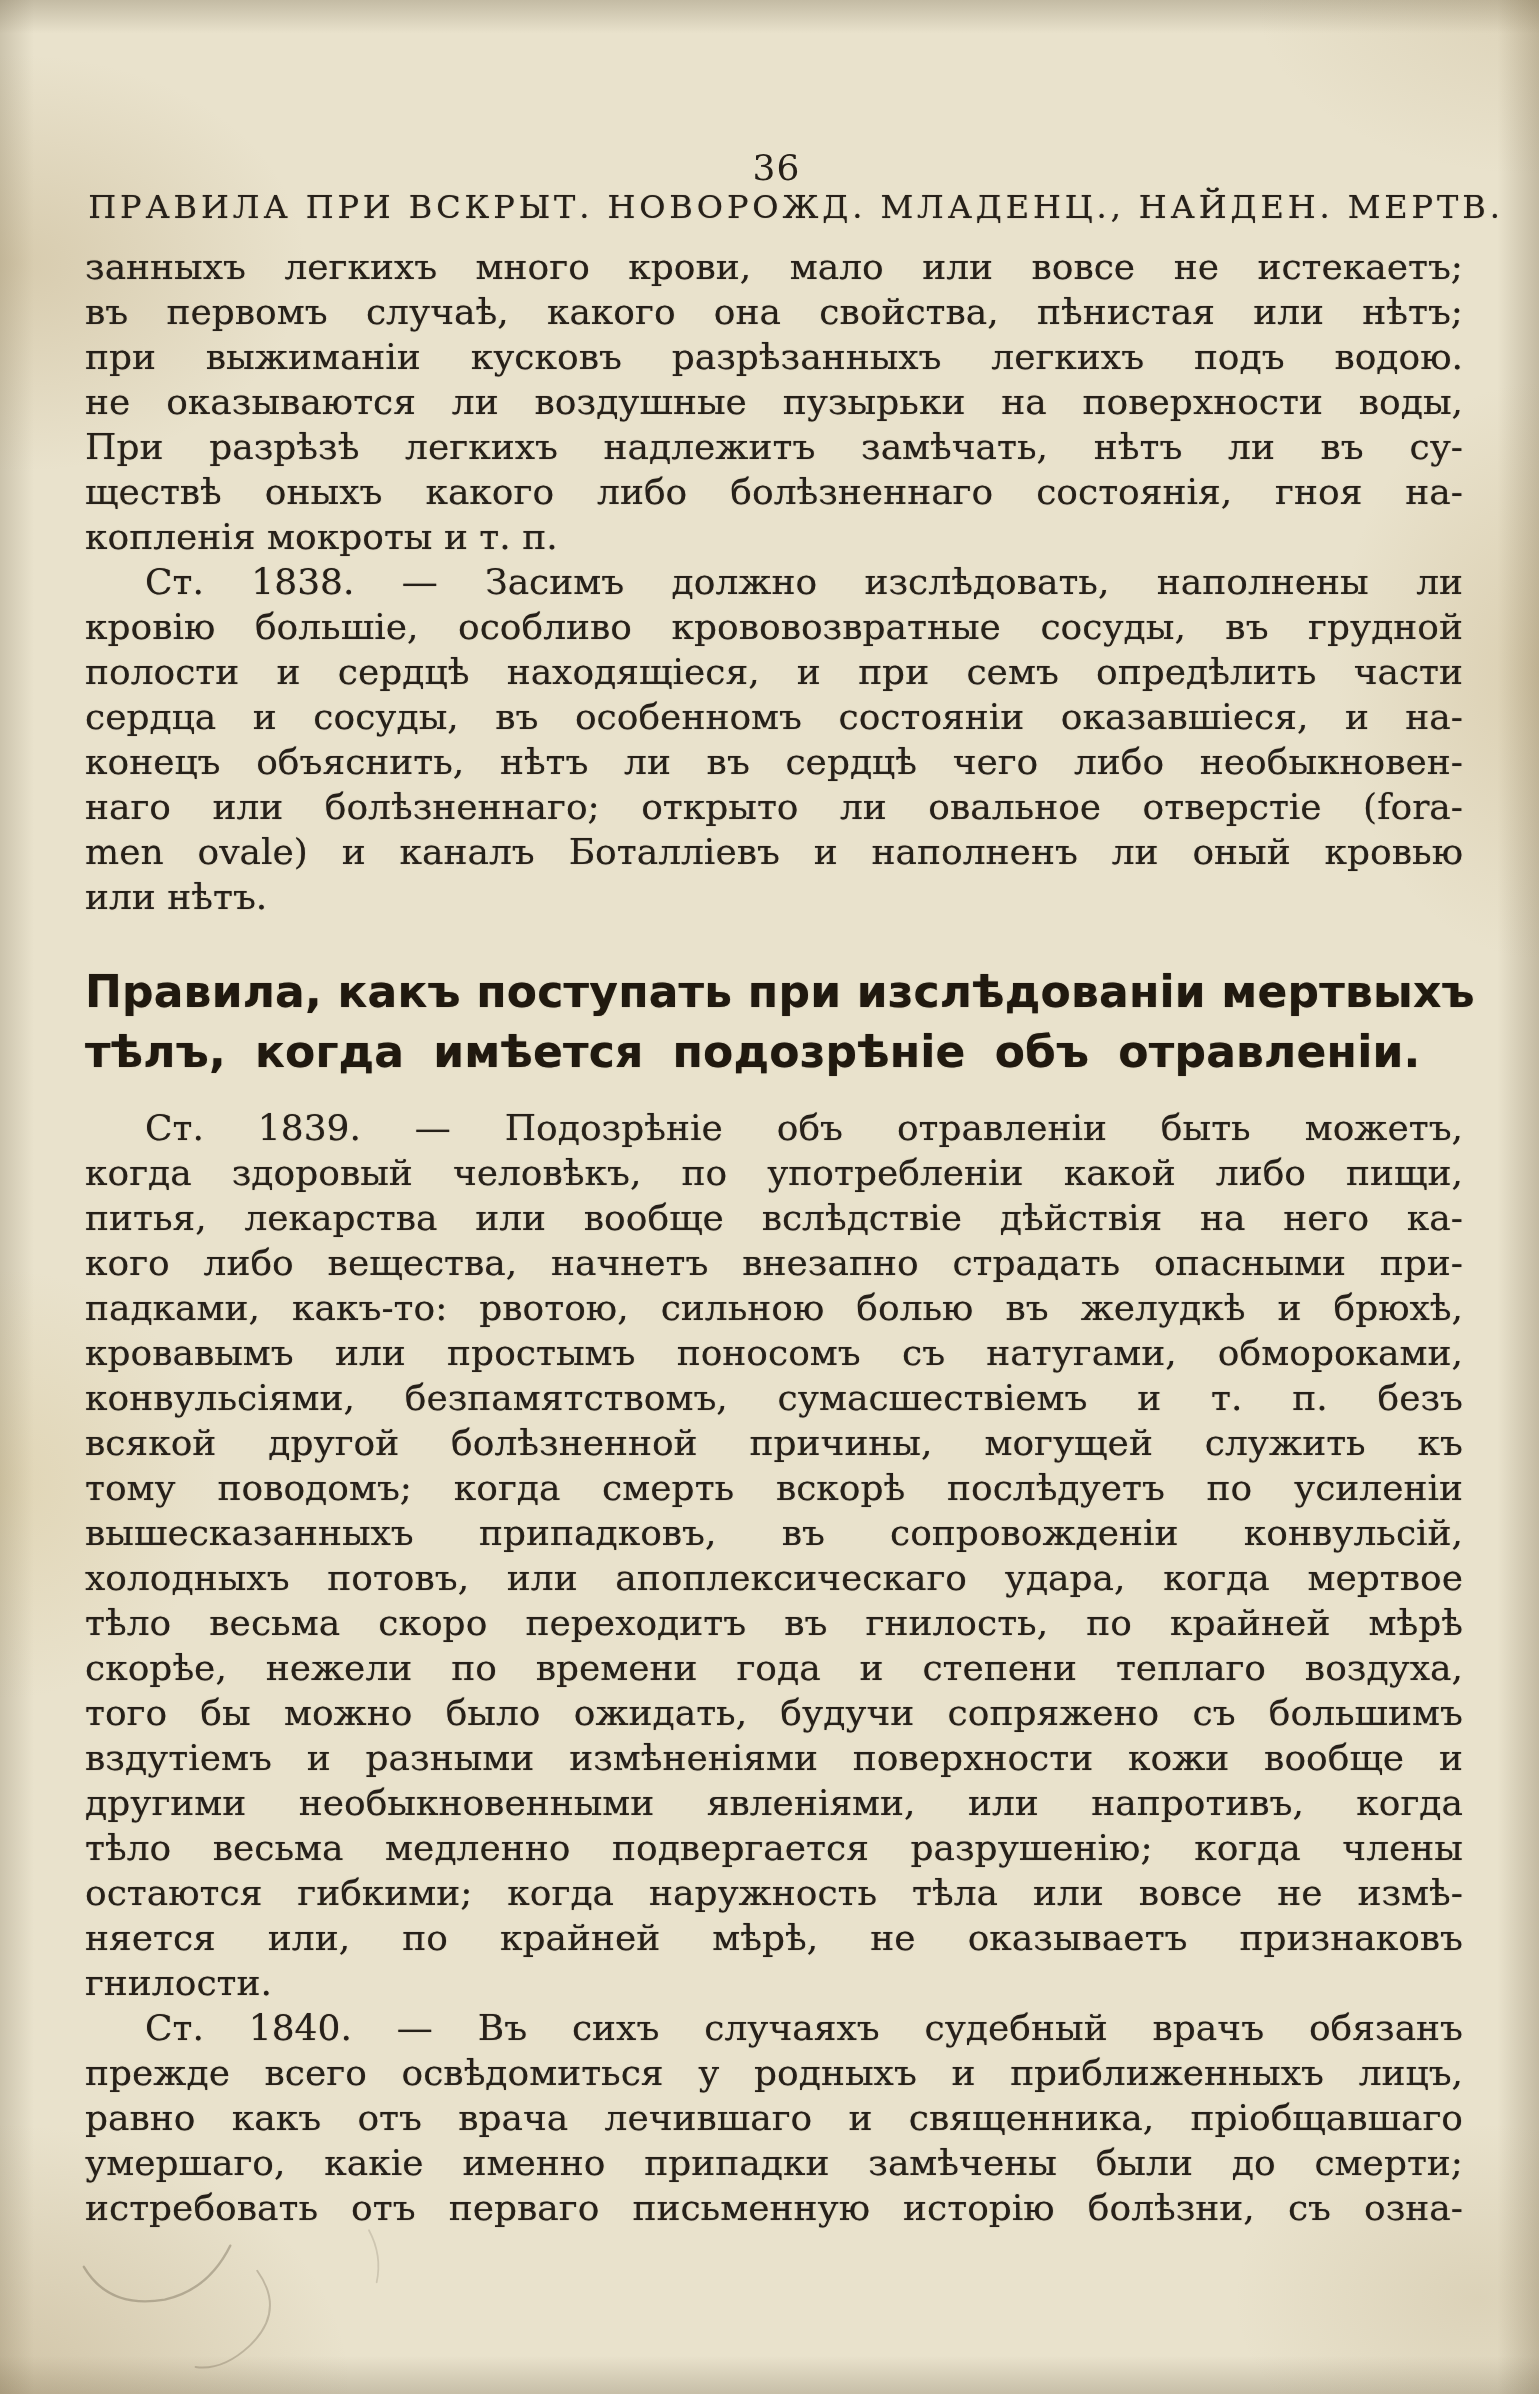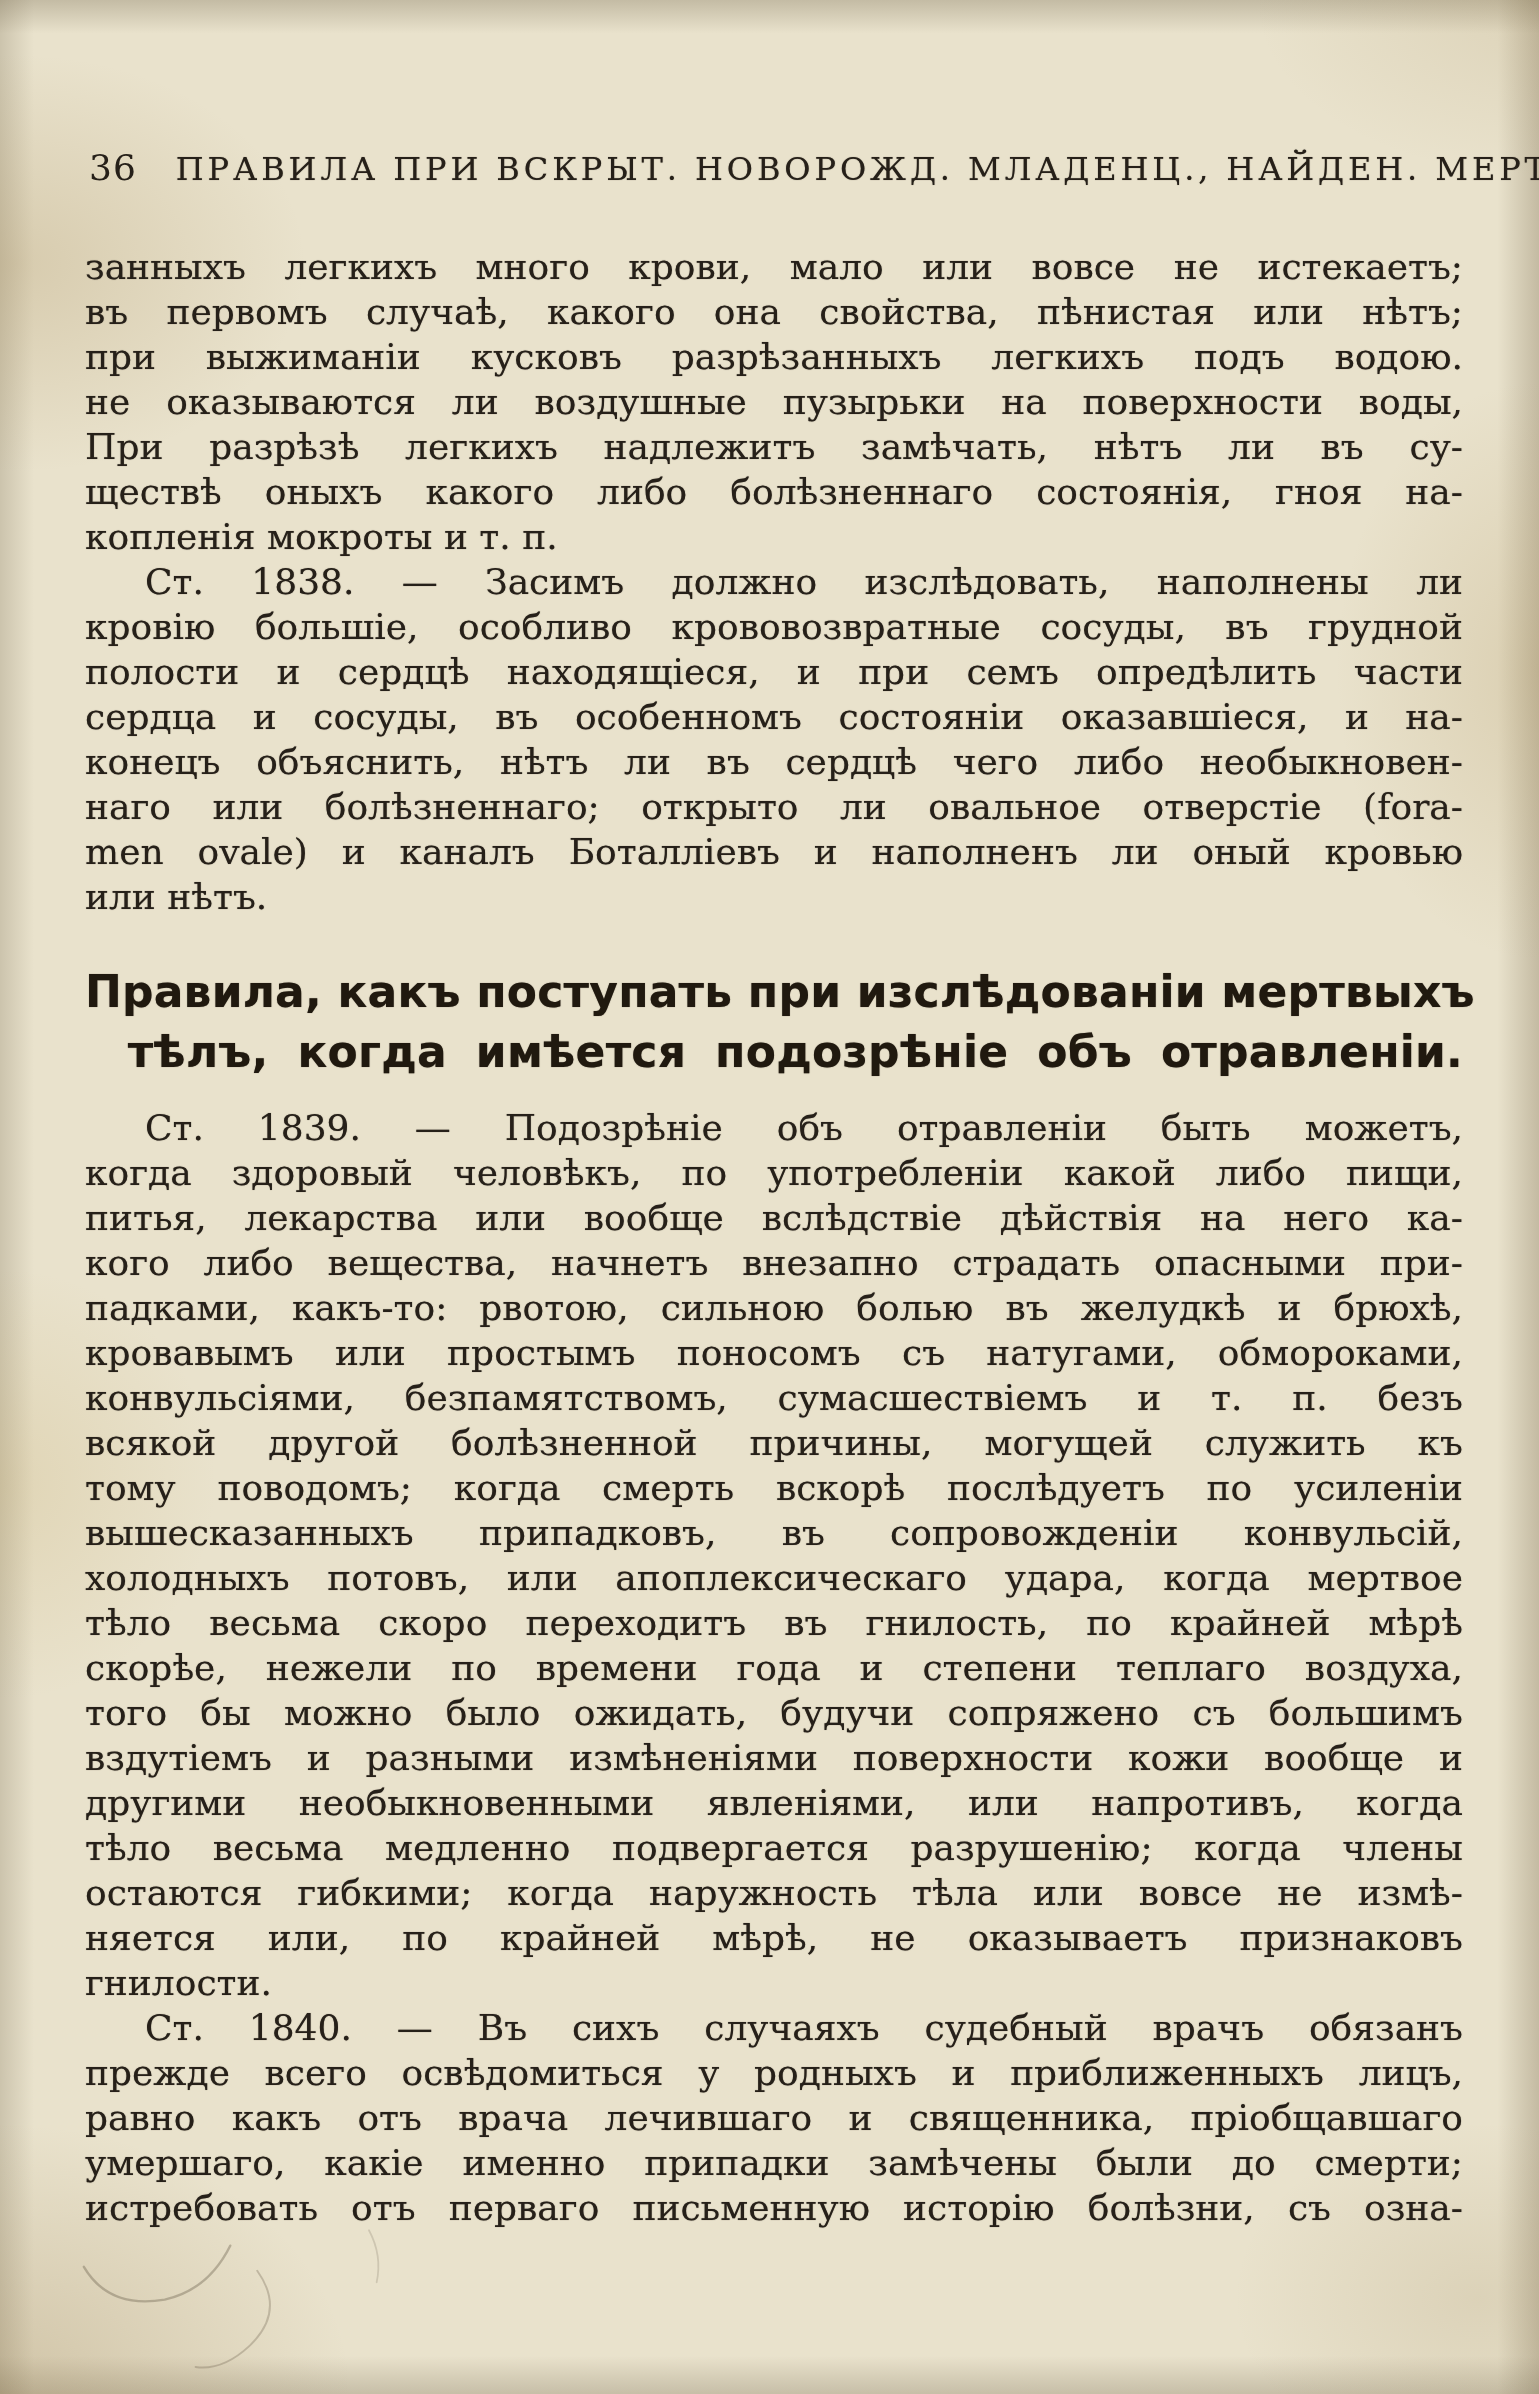--- a/index.html
+++ b/index.html
@@ -21,21 +21,21 @@
       linear-gradient(to right,  rgba(100,88,62,.22), rgba(100,88,62,0) 2.2%, rgba(100,88,62,0) 97.3%, rgba(110,95,65,.30)),
       #e9e2cc;
   }
 
   .scan-page { position: absolute; inset: 0; }
 
   
   .running-head {
     position: absolute;
     top: 147px; left: 89px; width: 1375px;
-    display: flex; align-items: flex-end;
+    display: flex; align-items: center; flex-direction: column;
   }
   .page-number { font-size: 36px; letter-spacing: 1px; }
   .head-title {
     font-size: 32px;
     letter-spacing: 3.9px;
     margin-left: 39px;
     white-space: nowrap;
     text-shadow: 0 0 1px rgba(38,30,20,.55);
   }
 
@@ -59,21 +59,21 @@
   .section-heading {
     margin: 43px 0 23px 0;
     font-family: "DejaVu Sans", "Liberation Sans", sans-serif;
     font-weight: 700;
     font-size: 44px;
     color: #20190f;
     letter-spacing: 0.2px;
   }
   .heading-line { line-height: 60px; }
   .heading-line:first-child { text-align: justify; text-align-last: justify; white-space: nowrap; }
-  .heading-line:last-child  { text-align: right; word-spacing: 13.5px; }
+  .heading-line:last-child  { text-align: left; word-spacing: 13.5px; }
 
   
   .pencil-marks { position: absolute; left: 58px; top: 2211px; }
 </style>
 </head>
 <body>
 
 <div class="scan-page">
 
   <div class="running-head">

